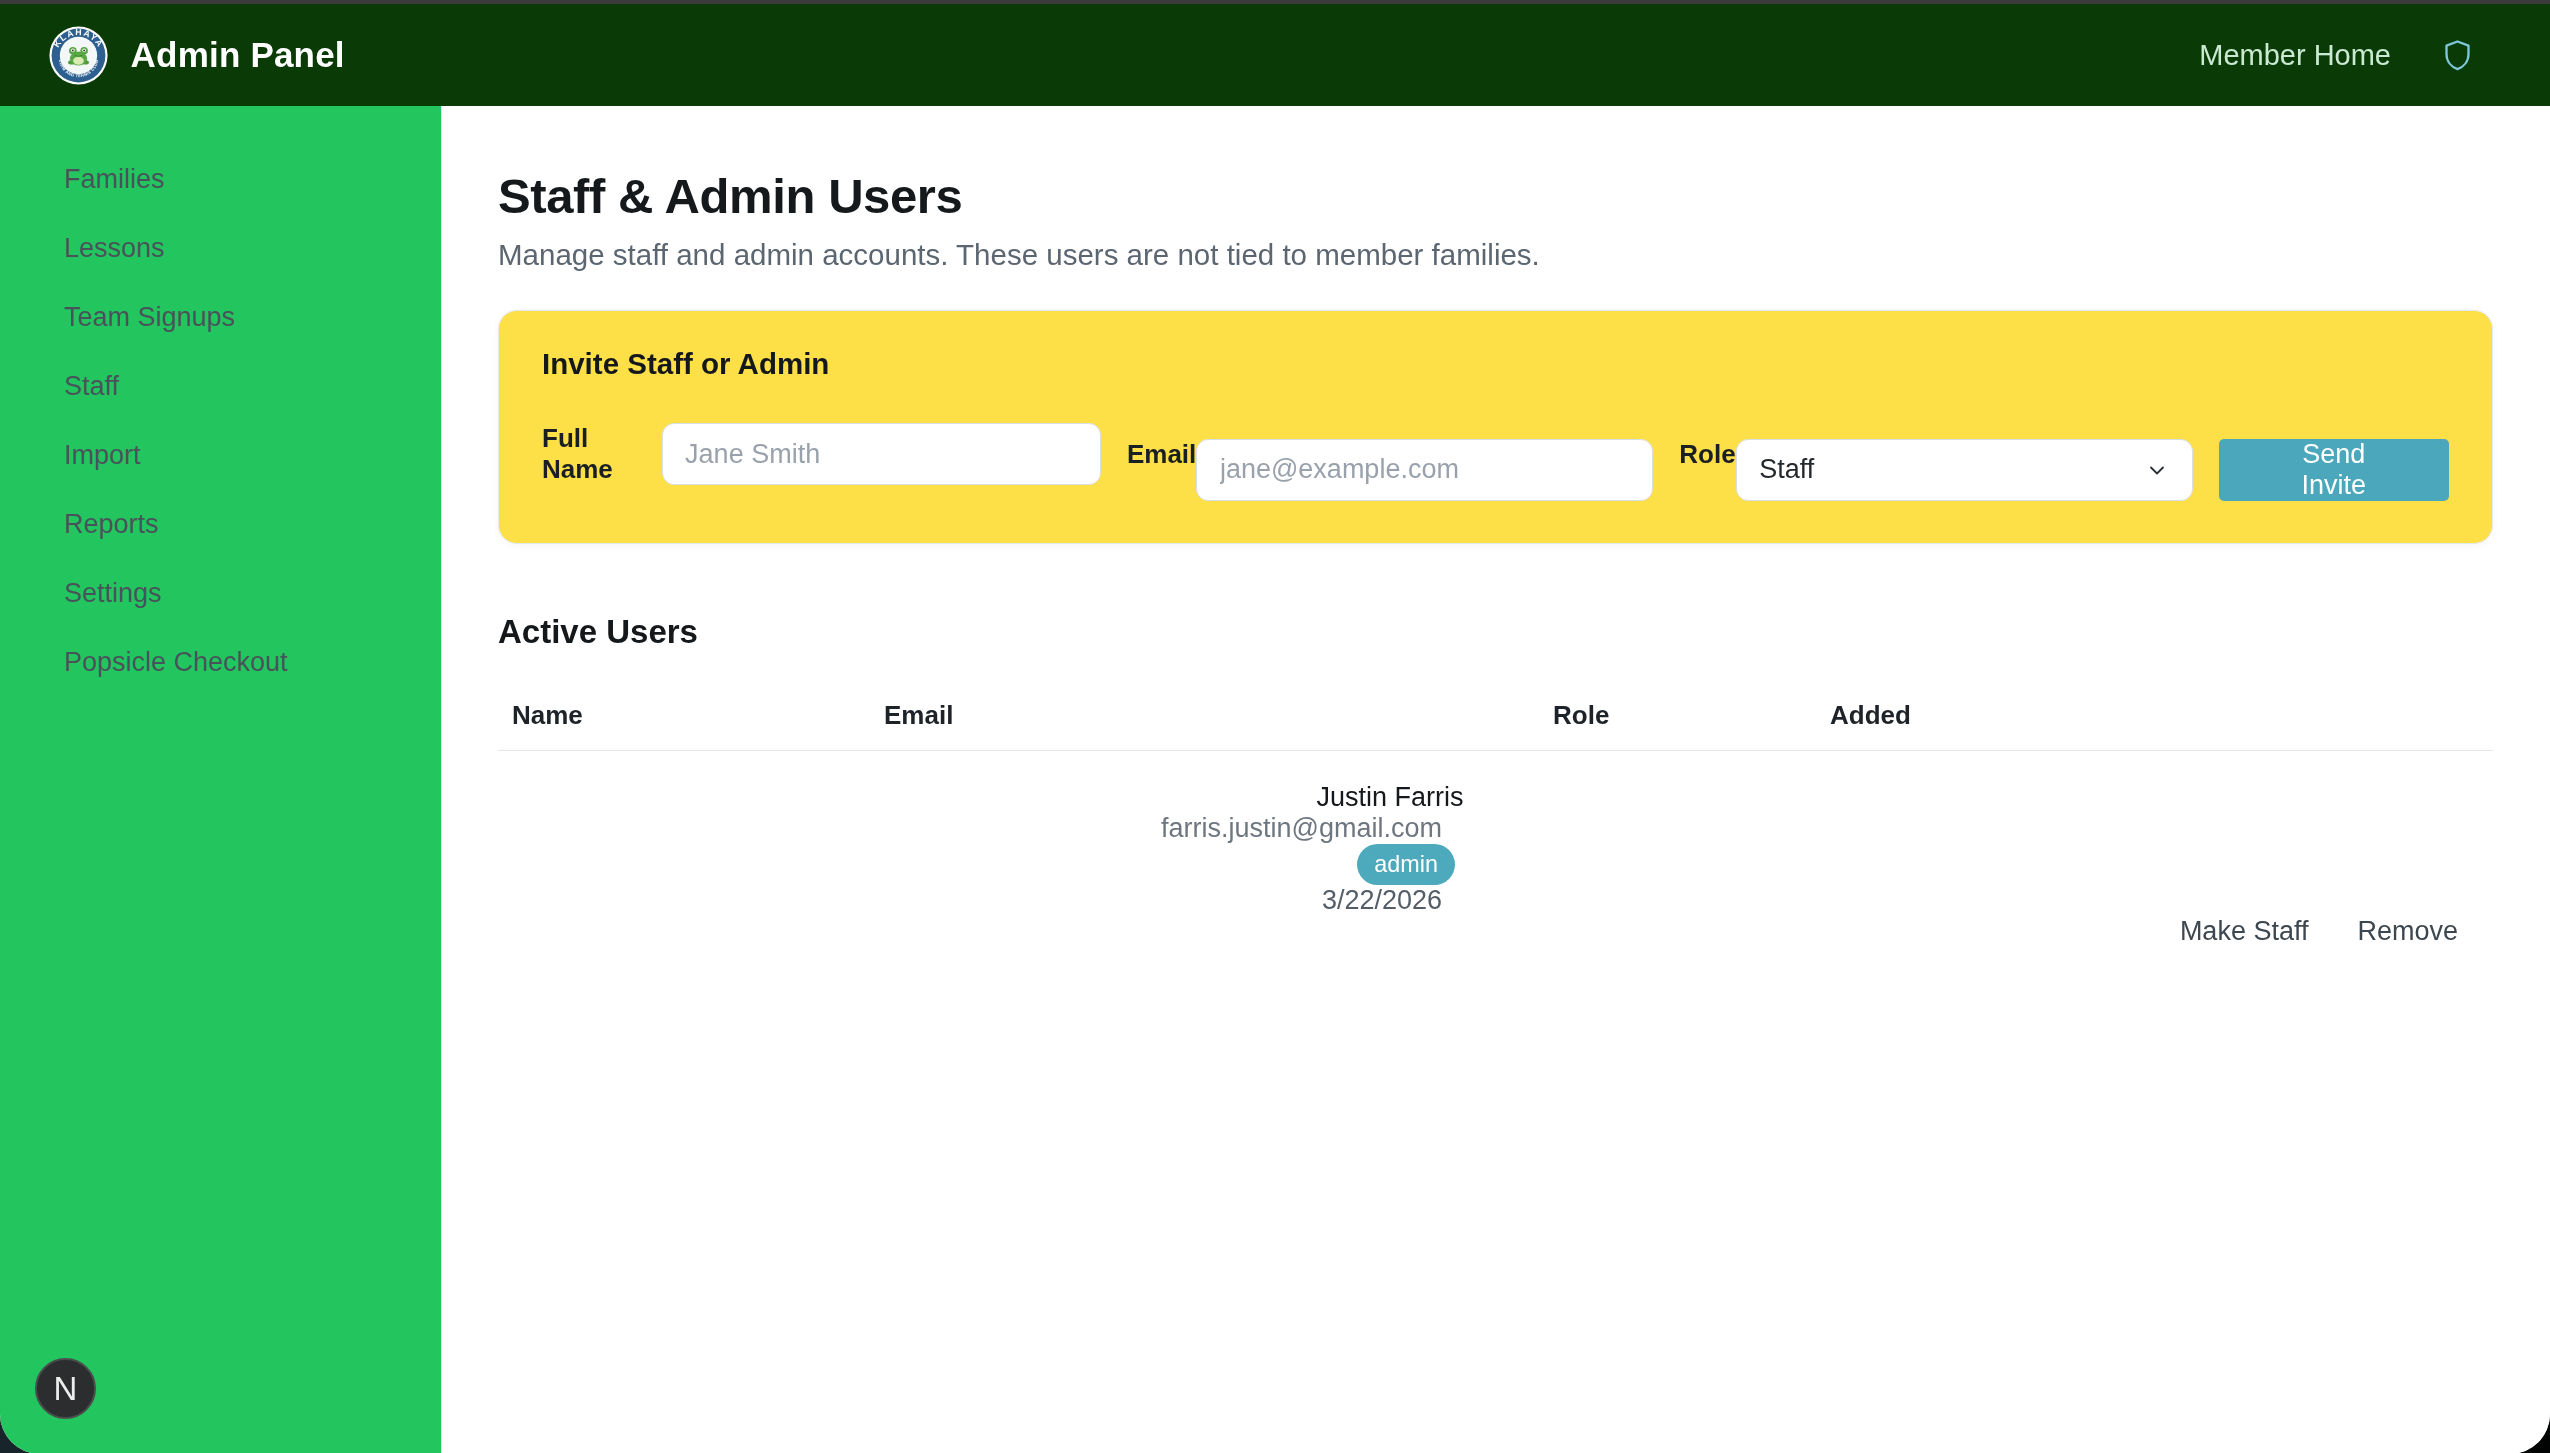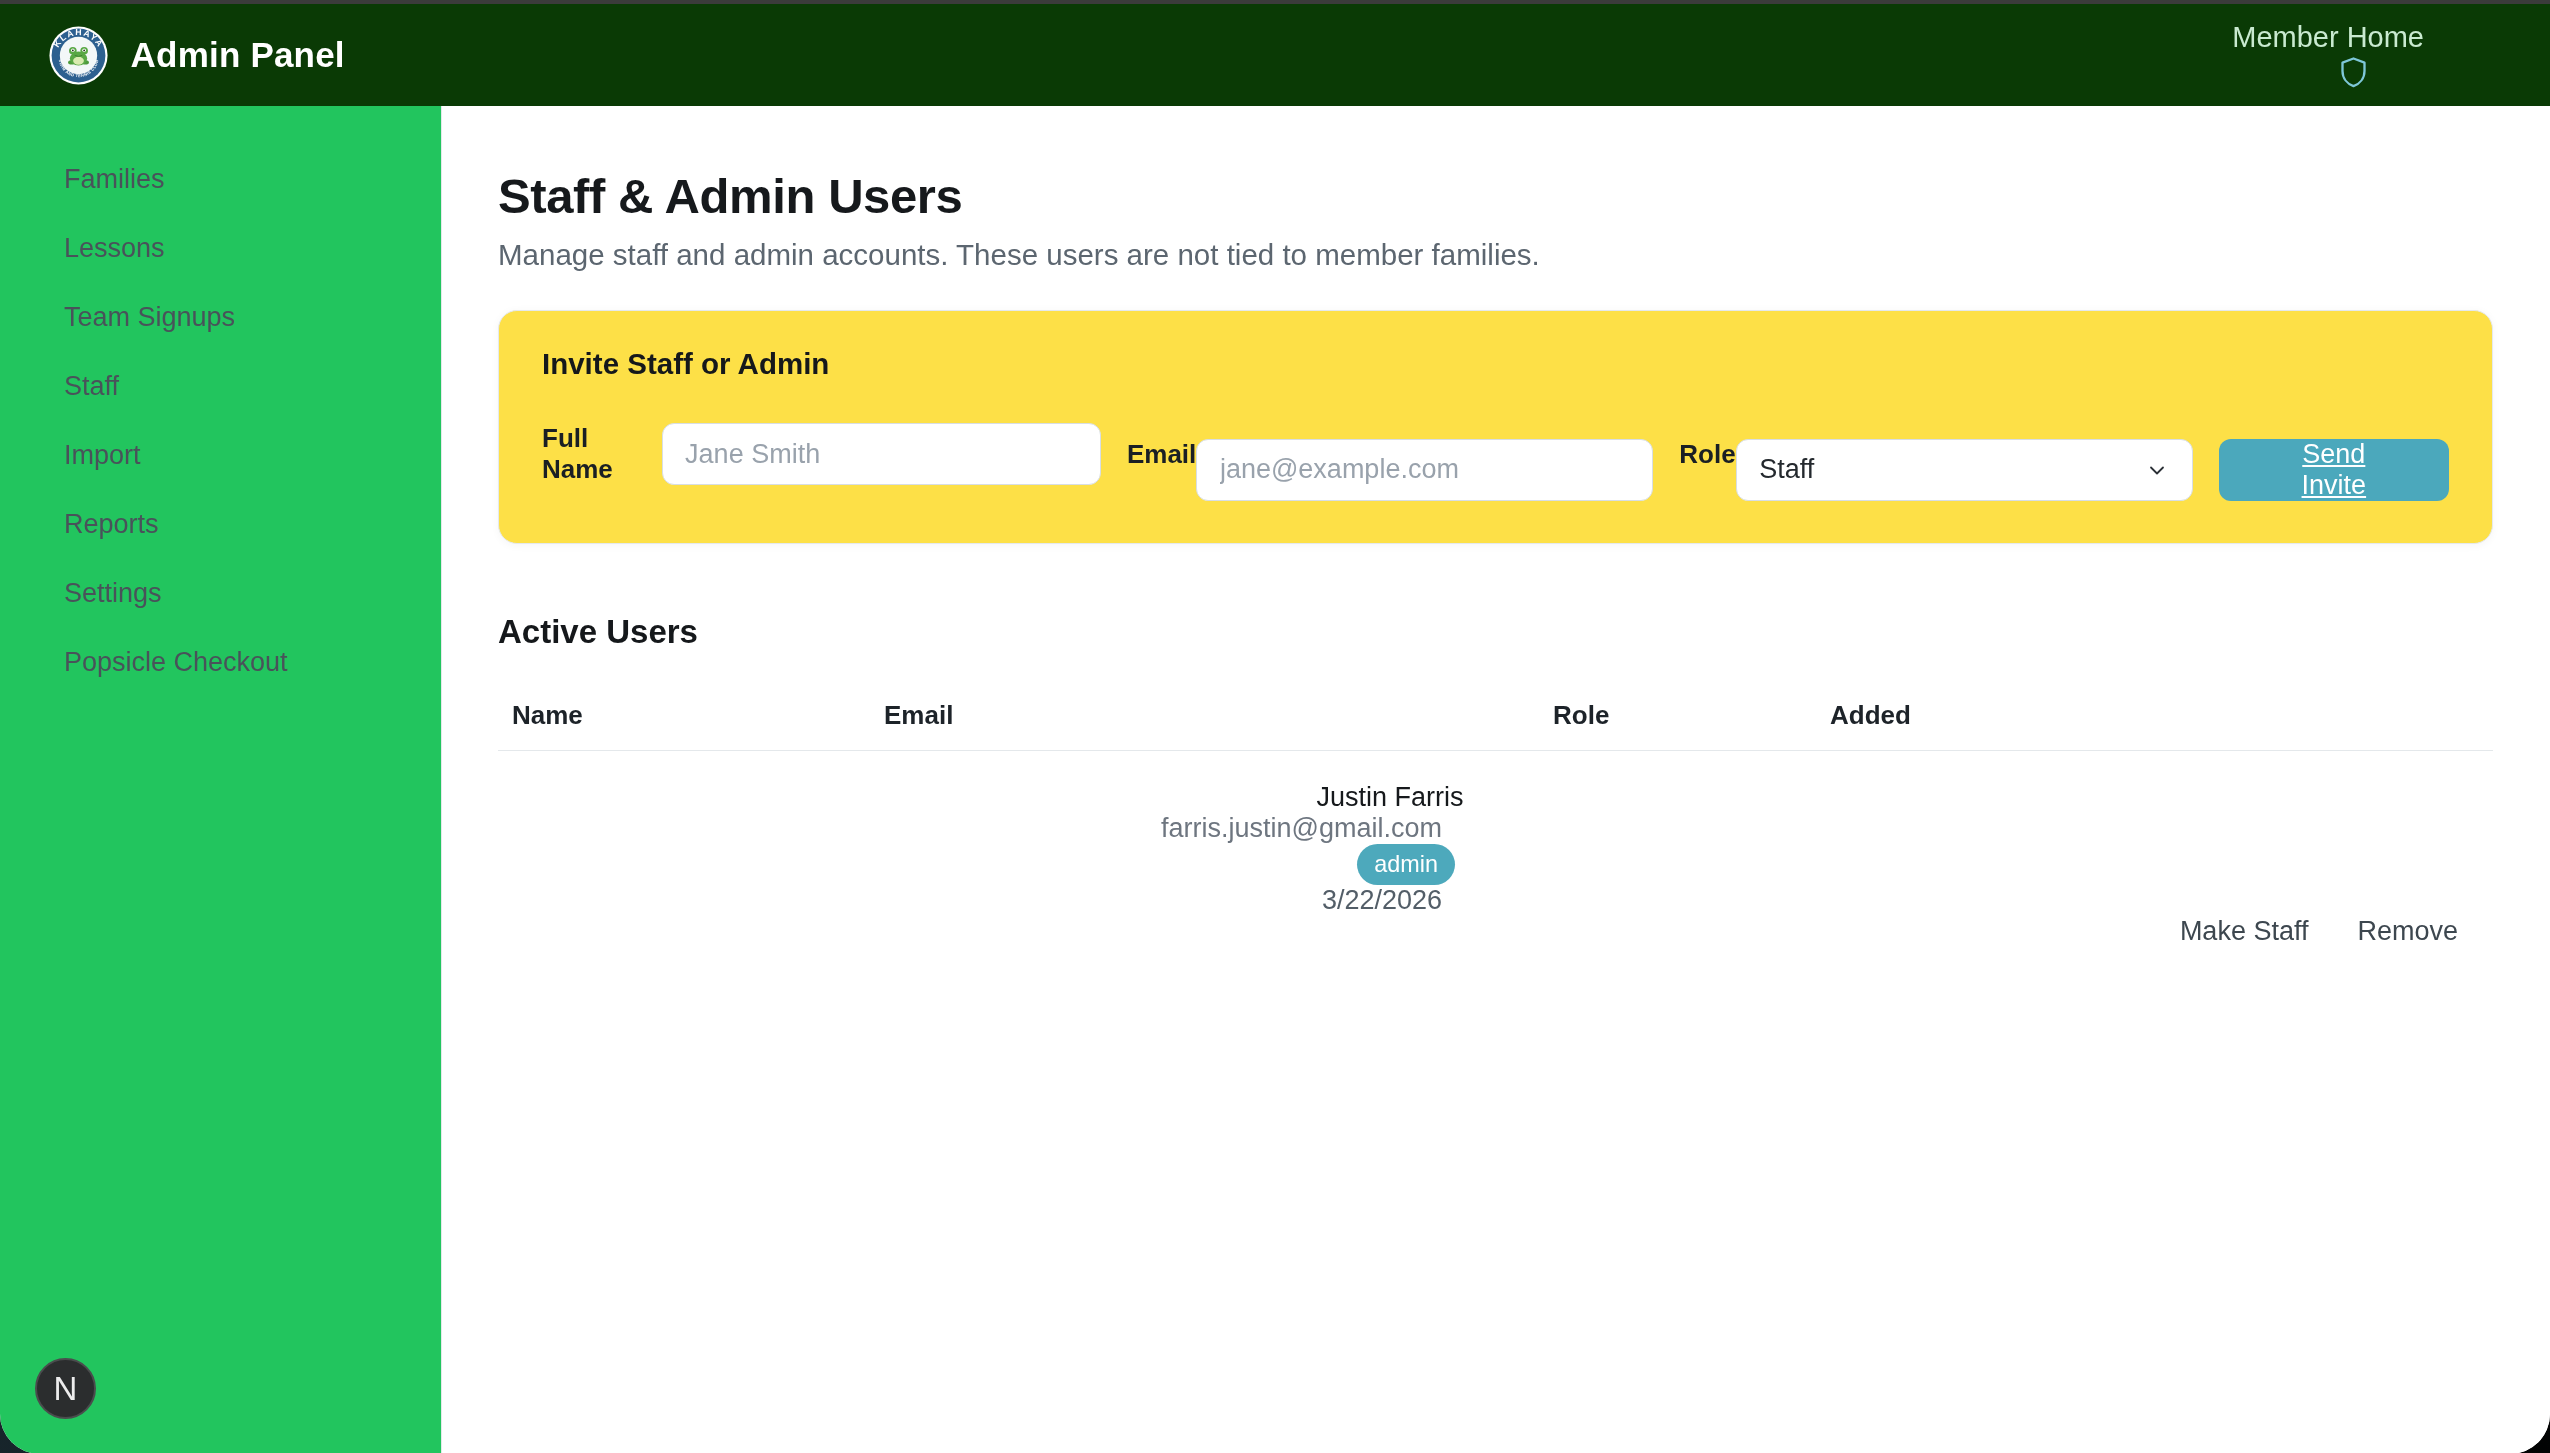--- a/index.html
+++ b/index.html
@@ -21,21 +21,21 @@
   
   .header {
     height: 102px; flex: 0 0 auto;
     background: #0a3a05;
     display: flex; align-items: center; justify-content: space-between;
     padding: 0 76px 0 49px;
   }
   .header-left { display: flex; align-items: center; }
   .logo { width: 59px; height: 59px; flex: 0 0 auto; }
   .app-title { color: #ffffff; font-size: 35px; font-weight: 700; margin-left: 22.6px; letter-spacing: 0.2px; }
-  .header-right { display: flex; align-items: center; flex-direction: column; }
+  .header-right { display: flex; align-items: center; }
   .member-home { color: #c9ead0; font-size: 29px; text-decoration: none; margin-right: 50px; cursor: pointer; }
   .shield-wrap { display: flex; align-items: center; cursor: pointer; }
   
   .app-body { flex: 1 1 auto; display: flex; min-height: 0; }
   .sidebar {
     width: 442px; flex: 0 0 auto;
     background: #22c55e;
     border-right: 1.7px solid #e3e9e9;
     padding-top: 39px;
   }
@@ -68,21 +68,21 @@
   }
   .field input::placeholder { color: #99a2ac; }
   .w-name  { width: 455px; }
   .w-email { width: 457px; }
   .w-role  { width: 457px; }
   .select { display: flex; align-items: center; justify-content: space-between; cursor: pointer; }
   .btn-primary {
     height: 62px; padding: 0 50px;
     background: #4BA8BC; color: #fff;
     font-size: 27px; font-weight: 500; font-family: inherit;
-    border: none; border-radius: 12px; cursor: pointer; text-decoration: underline;
+    border: none; border-radius: 5px; cursor: pointer;
   }
   
   .section-heading { margin-top: 69px; font-size: 33px; font-weight: 700; color: #15181b; }
   .users-table { margin-top: 35px; }
   .thead {
     display: flex; align-items: center;
     font-size: 26px; font-weight: 600; color: #1d2329;
     padding: 14px 0 19px 0;
     border-bottom: 1.7px solid #e4e8eb;
   }

